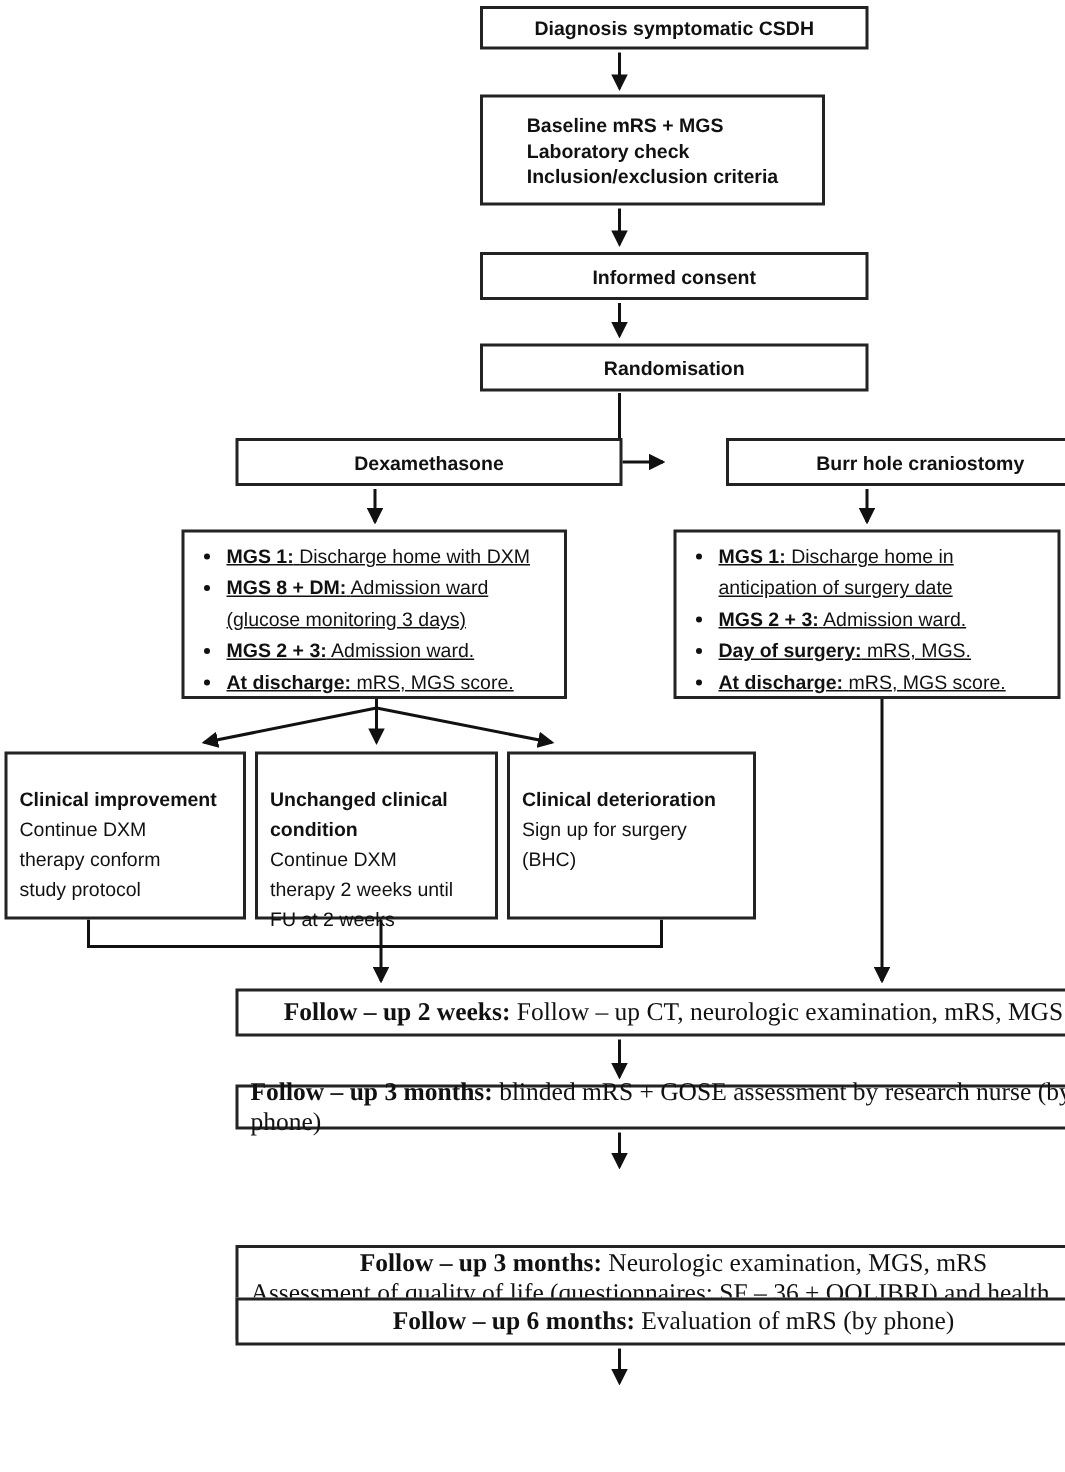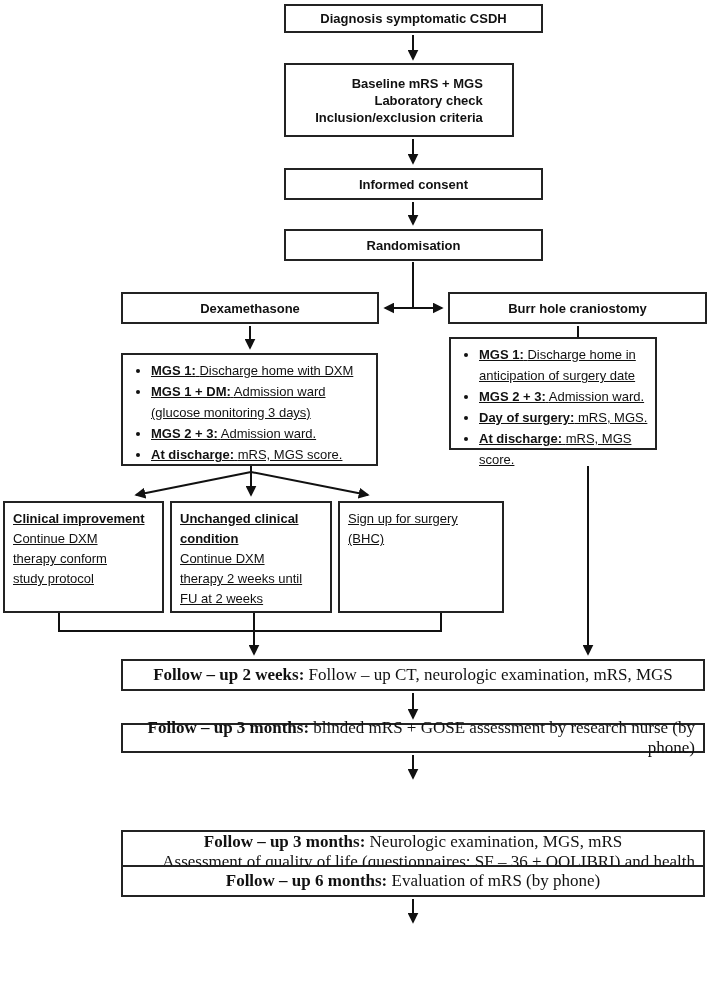--- a/index.html
+++ b/index.html
@@ -6,28 +6,28 @@
   .canvas{
     position:relative;width:710px;height:981px;background:#ffffff;
     font-family:"Liberation Sans","DejaVu Sans",sans-serif;color:#111;
   }
   .connectors{position:absolute;left:0;top:0;width:710px;height:981px;z-index:0;}
   .connectors line, .connectors path.ln{stroke:#111;stroke-width:2;fill:none;}
   .box{
     position:absolute;box-sizing:border-box;background:#ffffff;
     border:2px solid #232323;z-index:1;
   }
-  .center{display:flex;flex-direction:column;align-items:center;justify-content:center;text-align:right;}
+  .center{display:flex;flex-direction:column;align-items:center;justify-content:center;text-align:left;margin-left:36px;}
   .b{font-weight:bold;}
   .pre{white-space:pre-line;}
   .titlebox{font-size:13px;font-weight:bold;line-height:17px;}
   .armbox{font-size:13px;font-weight:bold;}
   .bulletbox{font-size:13px;line-height:21px;padding:5px 6px 0 4px;text-decoration:underline;}
   .bulletbox ul{margin:0;padding:0 0 0 24px;list-style:disc;}
-  .outcome{font-size:13px;line-height:20px;padding:6px 8px;text-decoration:underline;}
+  .outcome{font-size:13px;line-height:20px;padding:20px 8px;}
   .fubox{font-size:17px;line-height:20px;padding:0 8px;font-family:Liberation Serif, serif;}
   .fu-line{display:block;}
 </style>
 </head>
 <body>
 
 <div class="canvas">
 
   <svg class="connectors" viewBox="0 0 710 981" xmlns="http://www.w3.org/2000/svg">
     <defs>
@@ -80,27 +80,27 @@
     <span>Dexamethasone</span>
   </div>
 
   <div class="box center armbox" style="left:448px;top:292px;width:259px;height:32px">
     <span>Burr hole craniostomy</span>
   </div>
 
   <div class="box bulletbox" style="left:121px;top:353px;width:257px;height:113px">
     <ul>
       <li><span class="b">MGS 1:</span> <span>Discharge home with DXM</span></li>
-      <li><span class="b">MGS 1 + DM:</span> <span>Admission ward (glucose monitoring 3 days)</span></li>
+      <li><span class="b">MGS 8 + DM:</span> <span>Admission ward (glucose monitoring 3 days)</span></li>
       <li><span class="b">MGS 2 + 3:</span> <span>Admission ward.</span></li>
       <li><span class="b">At discharge:</span> <span>mRS, MGS score.</span></li>
     </ul>
   </div>
 
-  <div class="box bulletbox" style="left:449px;top:337px;width:208px;height:113px">
+  <div class="box bulletbox" style="left:449px;top:353px;width:258px;height:113px">
     <ul>
       <li><span class="b">MGS 1:</span> <span>Discharge home in anticipation of surgery date</span></li>
       <li><span class="b">MGS 2 + 3:</span> <span>Admission ward.</span></li>
       <li><span class="b">Day of surgery:</span> <span>mRS, MGS.</span></li>
       <li><span class="b">At discharge:</span> <span>mRS, MGS score.</span></li>
     </ul>
   </div>
 
   <div class="box outcome" style="left:3px;top:501px;width:161px;height:112px">
     <div class="b pre">Clinical improvement</div>
@@ -111,20 +111,21 @@
 
   <div class="box outcome" style="left:170px;top:501px;width:162px;height:112px">
     <div class="b pre">Unchanged clinical
 condition</div>
     <div class="pre">Continue DXM
 therapy 2 weeks until
 FU at 2 weeks</div>
   </div>
 
   <div class="box outcome" style="left:338px;top:501px;width:166px;height:112px">
+    <div class="b pre">Clinical deterioration</div>
     <div class="pre">Sign up for surgery
 (BHC)</div>
   </div>
 
   <div class="box center fubox" style="left:121px;top:659px;width:584px;height:32px">
     <div><span class="b">Follow – up 2 weeks:</span> <span>Follow – up CT, neurologic examination, mRS, MGS</span></div>
   </div>
 
   <div class="box center fubox" style="left:121px;top:723px;width:584px;height:30px">
     <div><span class="b">Follow – up 3 months:</span> <span>blinded mRS + GOSE assessment by research nurse (by phone)</span></div>

